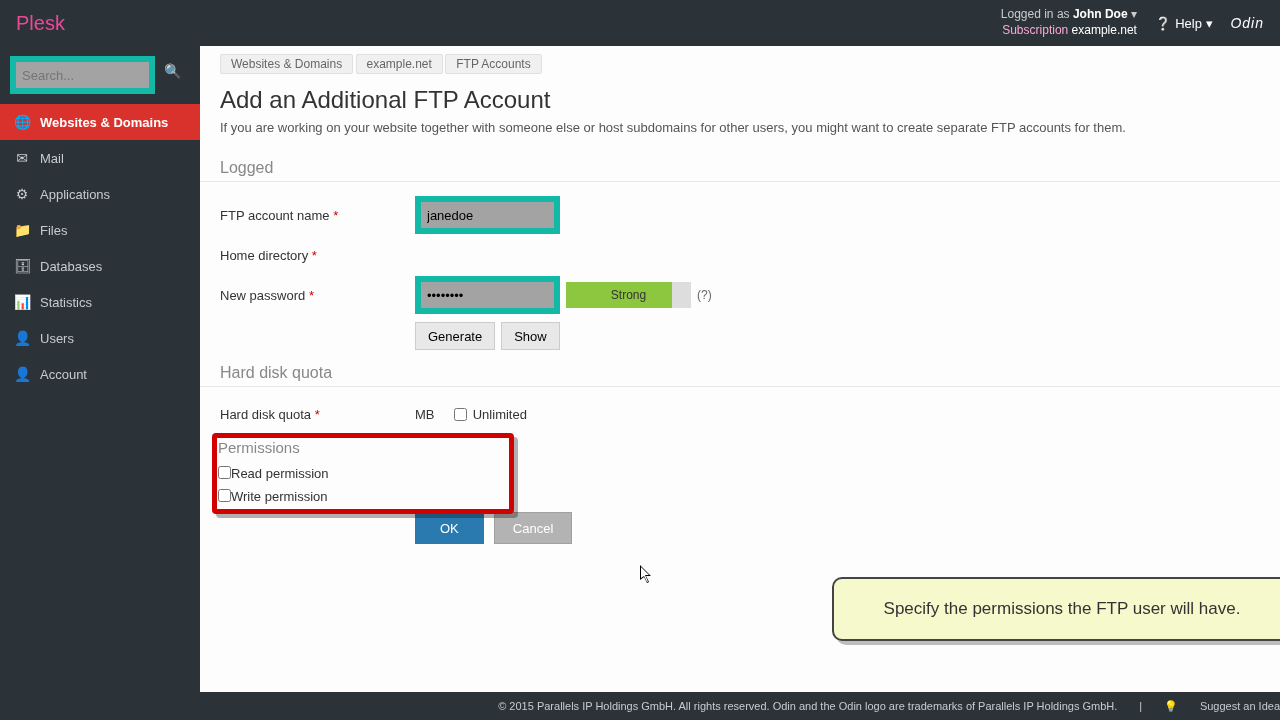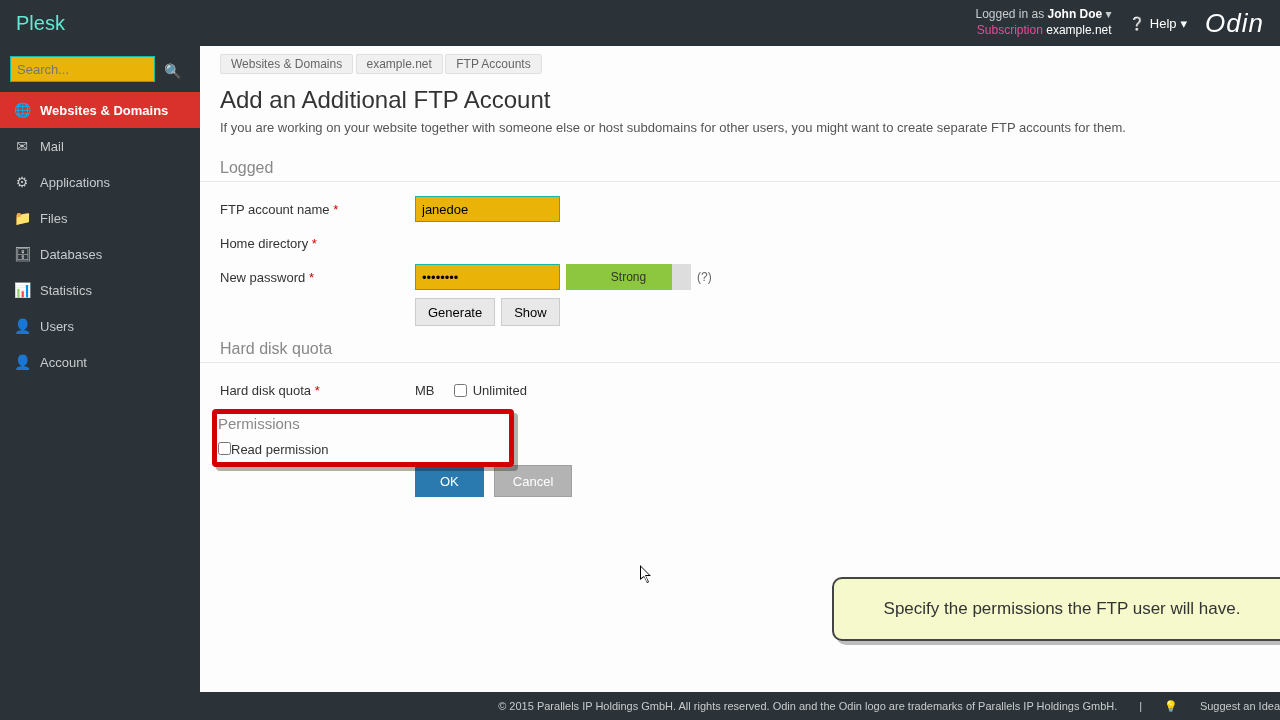--- a/index.html
+++ b/index.html
@@ -1,26 +1,26 @@
 <!DOCTYPE html>
 <html><head>
 <meta charset="utf-8">
 <style>
 * { box-sizing: border-box; margin: 0; padding: 0; }
 body { font-family: "Segoe UI", Arial, sans-serif; font-size: 13px; color: #333; background: #fff; width: 1280px; height: 720px; overflow: hidden; }
 
 .topbar { background: #2c3338; height: 46px; display: flex; align-items: center; padding: 0 16px; color: #fff; }
-.brand { font-size: 20px; font-weight: 300; color: #5eead4; }
+.brand { font-size: 20px; font-weight: 300; color: #ec4899; }
 .topbar-right { margin-left: auto; display: flex; align-items: center; gap: 18px; }
 .logged-in { font-size: 12px; text-align: right; line-height: 1.3; color: #c8cccf; }
 .logged-in .username { color: #fff; font-weight: 600; }
-.logged-in .sublabel { color: #ec4899; }
+.logged-in .sublabel { color: #f9a8d4; }
 .logged-in .subvalue { color: #fff; }
 .help { display: flex; align-items: center; gap: 4px; font-size: 13px; color: #fff; cursor: pointer; }
-.odin { font-size: 26px; font-weight: 300; color: #fff; font-style: italic; letter-spacing: 1px; }
+.odin { font-size: 14px; font-weight: 300; color: #fff; font-style: italic; letter-spacing: 1px; }
 
 .layout { display: flex; height: calc(100% - 46px); }
 
 .sidebar { width: 200px; background: #2c3338; color: #c7cbce; display: flex; flex-direction: column; }
 .search-wrap { padding: 10px; background: #2c3338; }
 .search-input { width: 100%; height: 30px; border: 1px solid #555; background: #fff; padding: 0 28px 0 8px; font-size: 13px; color: #333; }
 .search-wrap { position: relative; }
 .search-icon { position: absolute; right: 18px; top: 17px; color: #888; font-size: 14px; }
 
 .nav-item { display: flex; align-items: center; gap: 10px; padding: 10px 14px; cursor: pointer; color: #c7cbce; font-size: 13px; }
@@ -34,21 +34,21 @@
 
 .page-title { font-size: 24px; font-weight: 300; color: #333; padding: 4px 20px 6px; }
 .page-desc { padding: 0 20px 14px; font-size: 13px; color: #555; }
 
 .section-title { font-size: 16px; color: #888; padding: 4px 20px; border-bottom: 1px solid #e8e8e8; margin-bottom: 10px; margin-top: 6px; }
 
 .form-row { display: flex; align-items: center; padding: 4px 20px; min-height: 34px; }
 .form-label { width: 195px; font-size: 13px; }
 .req { color: #c00; }
 .form-control { flex: 1; display: flex; align-items: center; gap: 6px; }
-input[type=text], input[type=password] { width: 145px; height: 26px; border: 1px solid #14b8a6; background: #eab308; padding: 0 6px; font-size: 13px; }
+input[type=text], input[type=password] { width: 145px; height: 38px; border: 6px solid #14b8a6; background: #a3a3a3; padding: 0 6px; font-size: 13px; }
 .input-short { width: 40px; background: #fff; border: none; border-bottom: 1px solid #aaa; text-align: left; padding: 0 2px; height: 22px; }
 
 .folder-btn { width: 24px; height: 24px; background: #f5a623; border: 1px solid #d88a0a; display: inline-flex; align-items: center; justify-content: center; cursor: pointer; border-radius: 2px; }
 .folder-btn svg { width: 14px; height: 12px; }
 
 .strength-bar { display: flex; align-items: center; gap: 6px; }
 .strength-fill { width: 125px; height: 26px; background: linear-gradient(to right, #8dc63f 0%, #8dc63f 85%, #ddd 85%, #ddd 100%); color: #fff; font-size: 12px; display: flex; align-items: center; justify-content: center; }
 .strength-fill span { color: #333; font-size: 12px; }
 .strength-q { font-size: 12px; color: #666; cursor: pointer; }
 
@@ -197,20 +197,24 @@
           <span>Unlimited</span>
         </div>
       </div>
 
       <div class="perm-box">
         <div class="perm-title">Permissions</div>
         <div class="perm-row">
           <input type="checkbox" style="">
           <span>Read permission</span>
         </div>
+        <div class="perm-row">
+          <input type="checkbox" style="">
+          <span>Write permission</span>
+        </div>
         <div class="perm-highlight"></div>
       </div>
 
       <svg class="cursor-arrow" viewBox="0 0 14 20">
         <path fill="#000" d="M0 0 L0 15 L4 12 L7 18 L9 17 L6 11 L11 11 Z"></path>
         <path fill="#fff" d="M1 2 L1 13 L4 11 L7 17 L8 16.5 L5 10 L9 10 Z"></path>
       </svg>
 
       <div class="tooltip-box">Specify the permissions the FTP user will have.</div>
 

